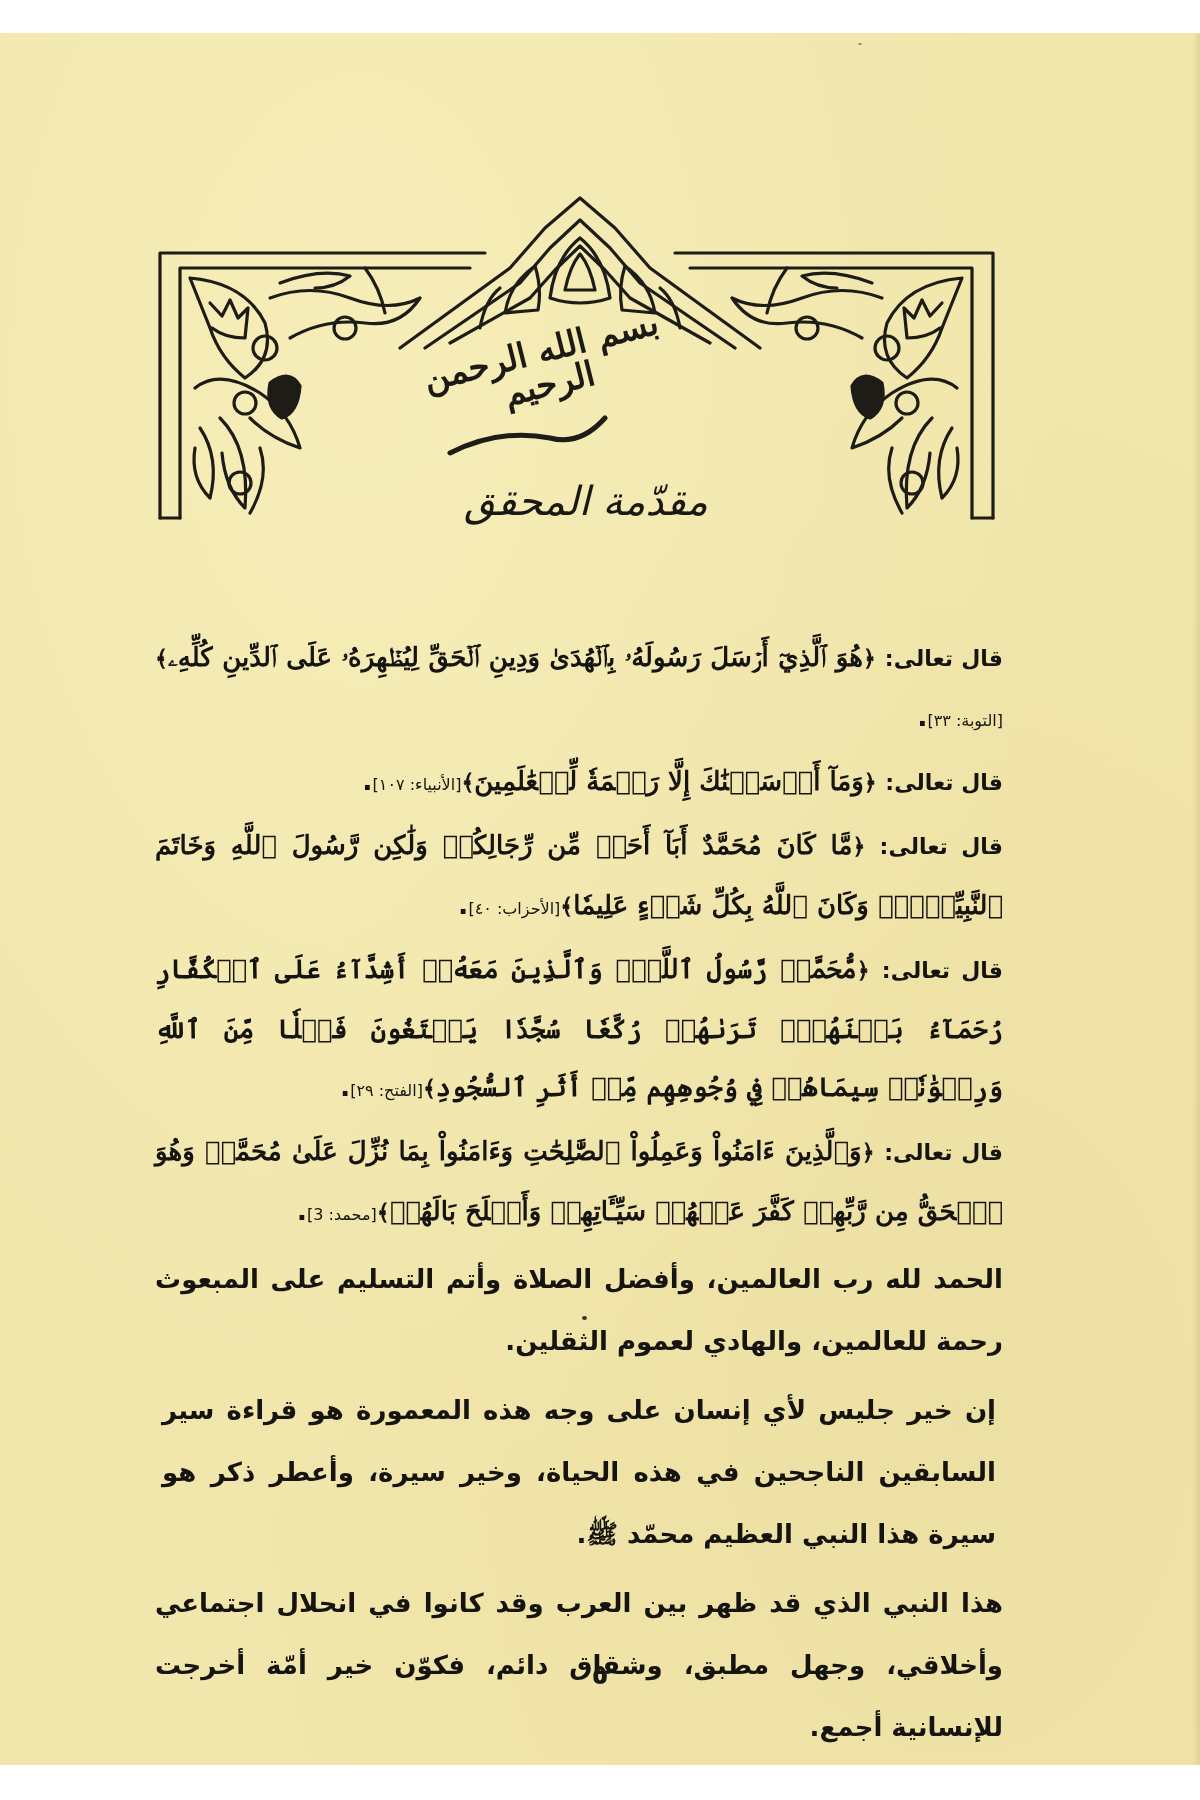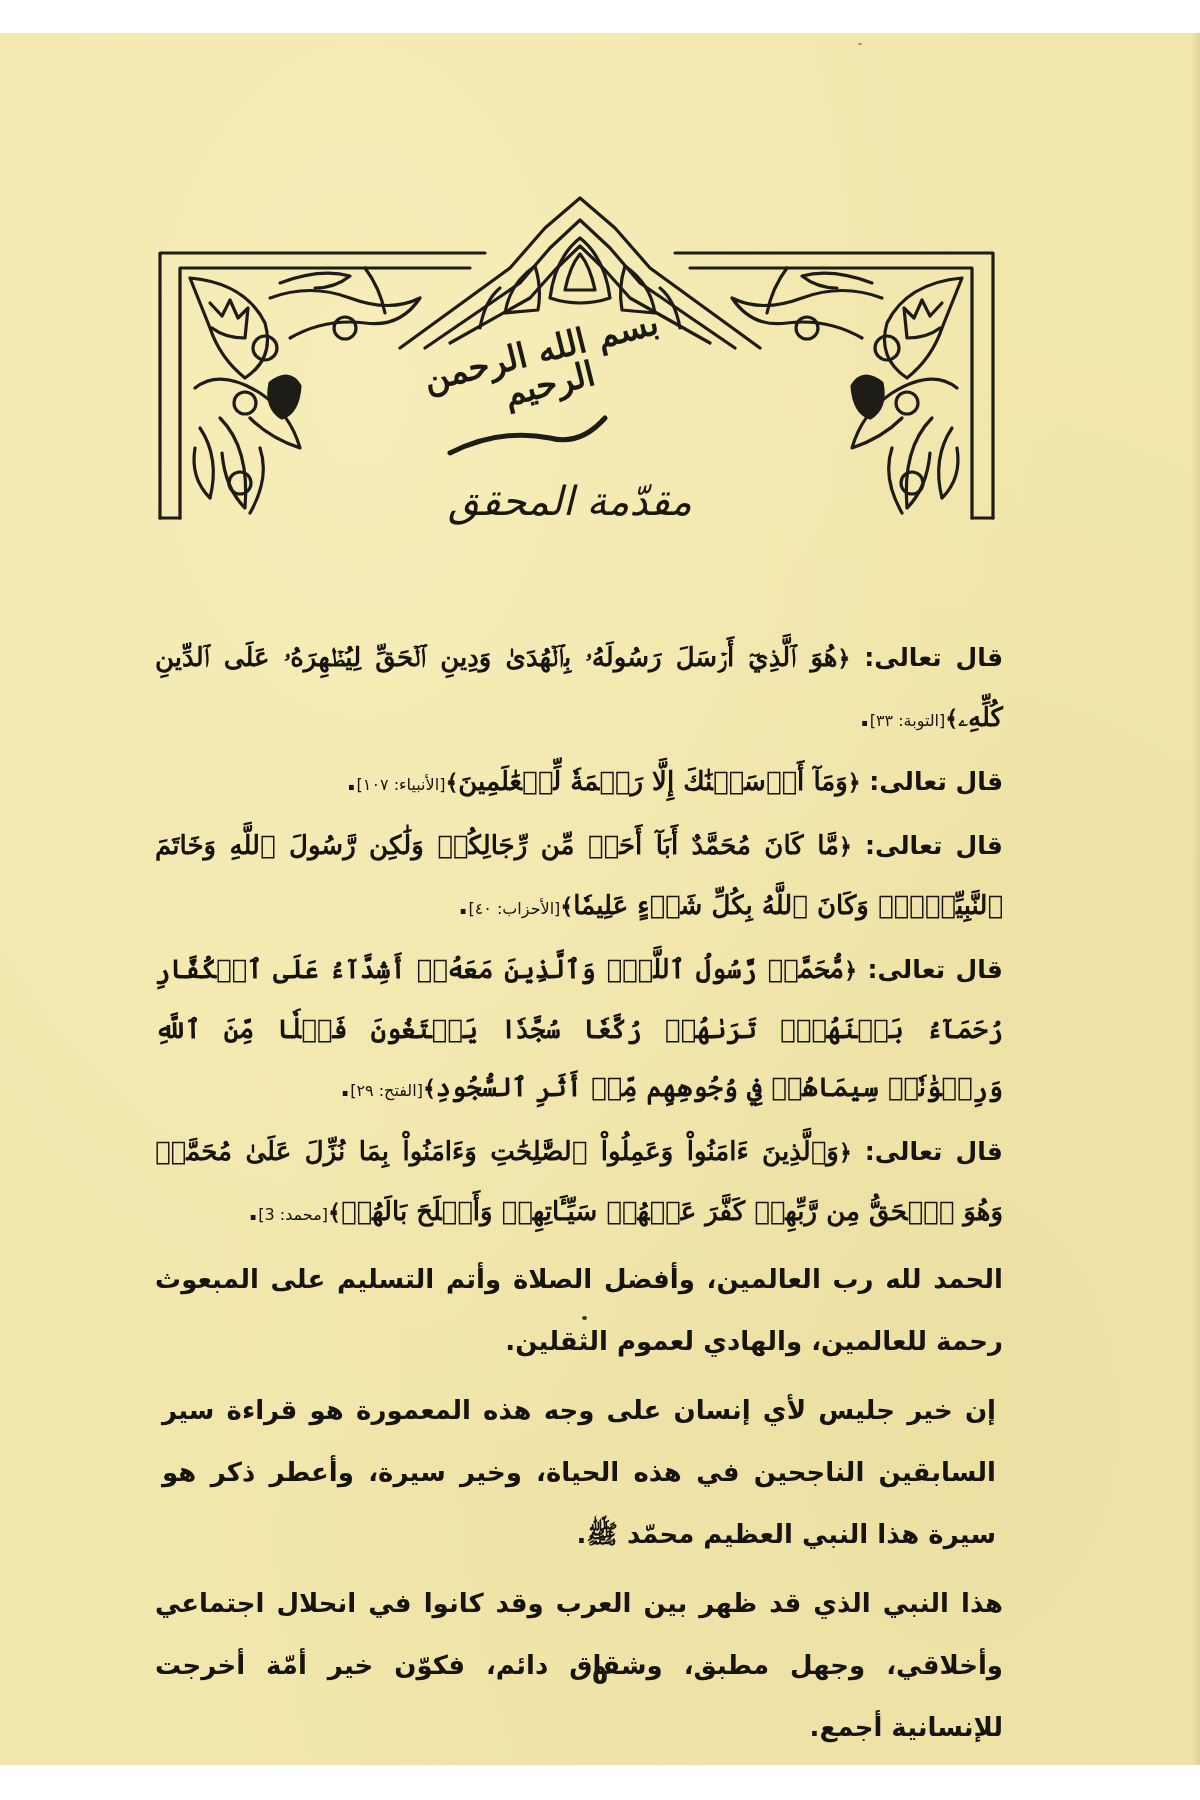--- a/index.html
+++ b/index.html
@@ -55,21 +55,21 @@
       font-family: "DejaVu Serif", serif;
       font-size: 34px;
       font-weight: bold;
       color: #1c1a14;
       line-height: 1;
       letter-spacing: -1px;
       transform: rotate(-14deg);
     }
     .chapter-title {
       position: absolute;
-      left: 420px;
+      left: 436px;
       top: 445px;
       width: 300px;
       text-align: center;
       direction: rtl;
       font-family: "DejaVu Serif", serif;
       font-size: 40px;
       font-style: italic;
       color: #1a1812;
     }
     .content {
@@ -82,21 +82,21 @@
       color: #161410;
     }
     .verse-block {
       font-size: 27px;
       line-height: 58px;
       margin-bottom: 2px;
       font-family: "DejaVu Sans", sans-serif;
     }
     .verse-block .intro {
       font-weight: bold;
-      font-size: 25px;
+      font-size: 22px;
     }
     .verse-block .quran {
       font-family: "DejaVu Serif", serif;
       font-weight: bold;
       font-size: 26px;
     }
     .verse-block .bracket {
       font-family: "DejaVu Sans", sans-serif;
       font-weight: bold;
       font-size: 22px;

